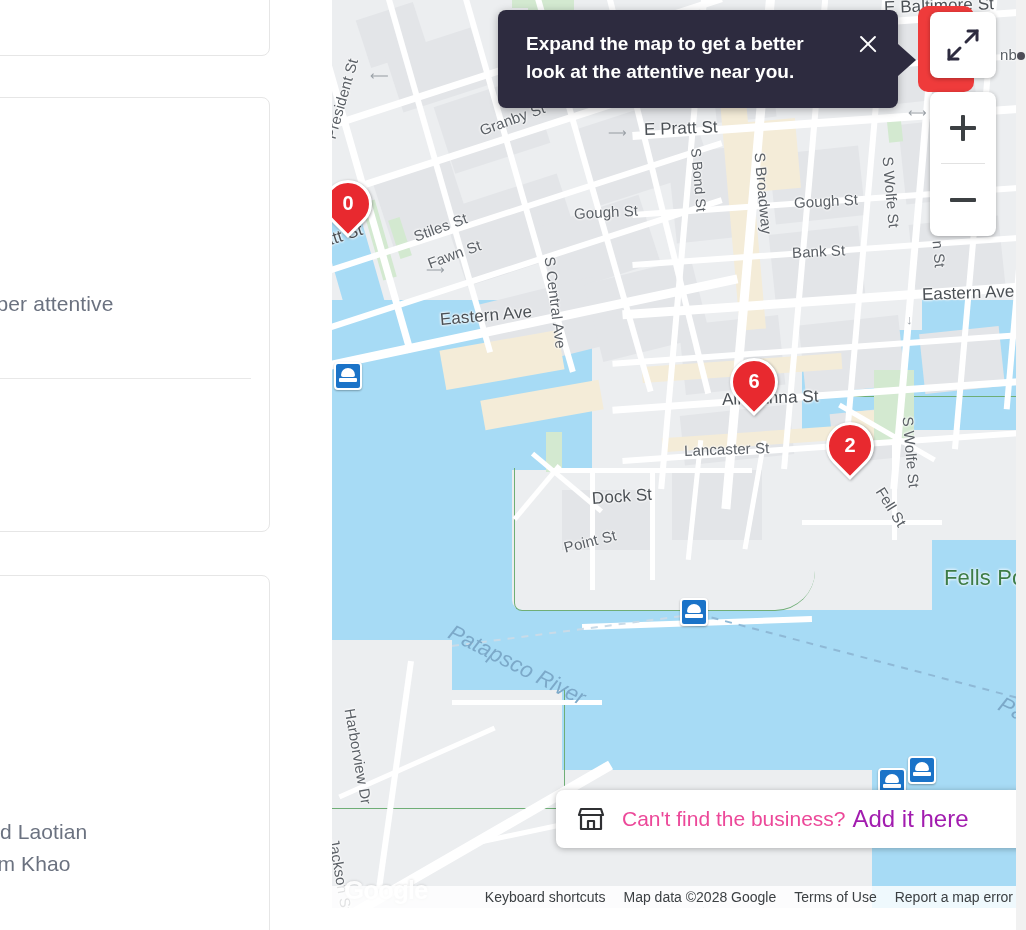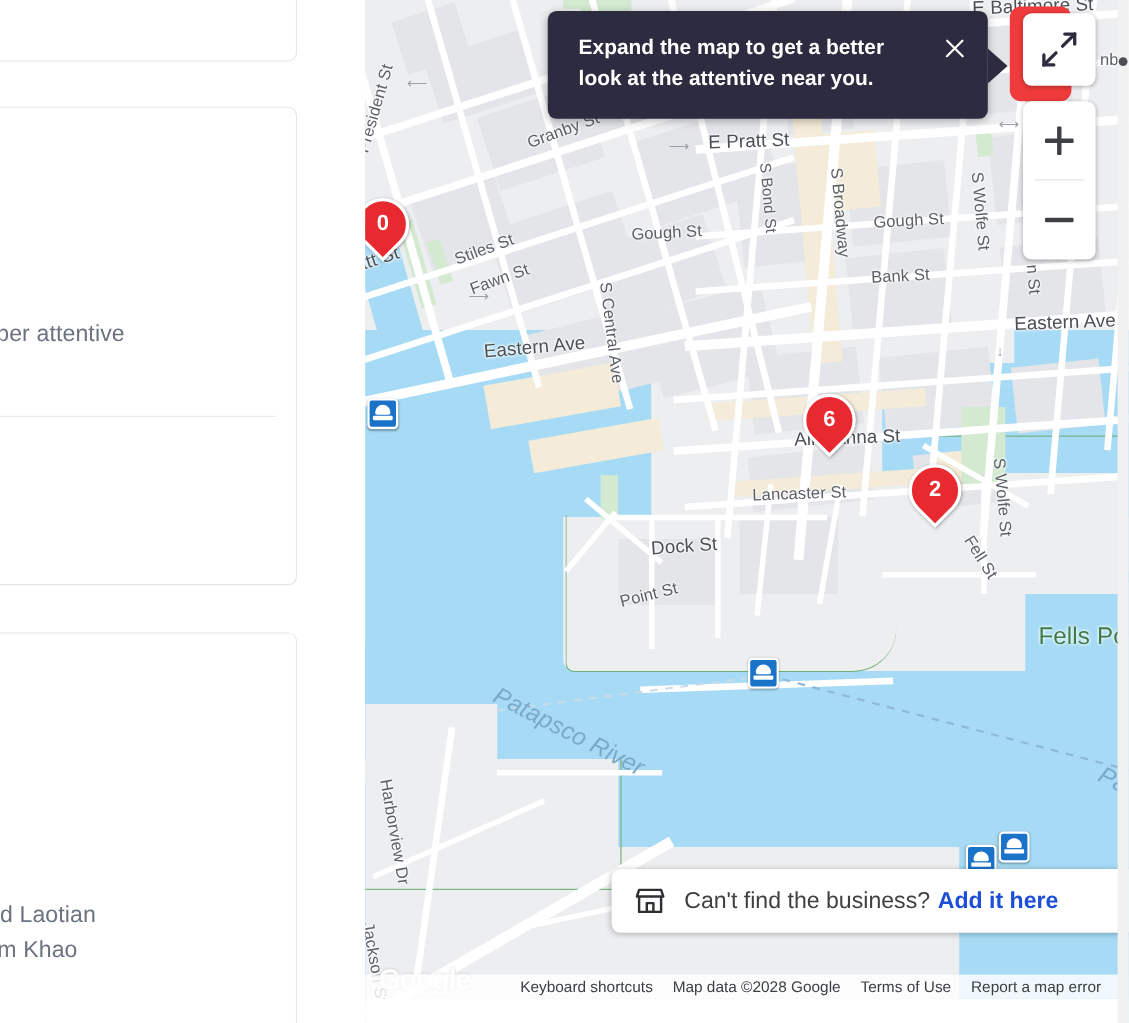--- a/index.html
+++ b/index.html
@@ -209,37 +209,37 @@
   .add-banner {
     position: absolute; left: 224px; bottom: 82px;
     height: 58px; min-width: 440px;
     background: #fff; border-radius: 8px;
     box-shadow: 0 1px 6px rgba(0,0,0,.28);
     display: flex; align-items: center;
     padding: 0 22px 0 20px;
     cursor: pointer;
   }
   .store-icon { width: 30px; height: 26px; margin-right: 16px; flex: none; }
-  .add-prompt { color: #404040; font-size: 21px; }
-  .add-link { color: #1d4ed8; font-size: 21px; font-weight: bold; margin-left: 7px; }
+  .add-prompt { color: #ec4899; font-size: 21px; }
+  .add-link { color: #a21caf; font-size: 24px; font-weight: normal; margin-left: 7px; }
 
   
   .gwatermark {
     position: absolute; left: 12px; bottom: 24px;
     font-size: 26px; font-weight: bold;
     color: rgba(255,255,255,.92);
     letter-spacing: -1px;
     text-shadow: 0 0 3px rgba(0,0,0,.18);
     font-family: "Liberation Sans", sans-serif;
   }
   .map-footer {
     position: absolute; left: 0; right: 0; bottom: 22px;
     height: 22px;
     display: flex; align-items: center; justify-content: flex-end;
-    padding-right: 16px;
+    padding-right: 4px;
     background: rgba(255,255,255,.82);
     font-size: 14px; color: #3c4043;
   }
   .map-footer a { color: #3c4043; text-decoration: none; padding: 0 9px; cursor: pointer; }
 
   
   .page-scroll {
     position: absolute; right: 0; top: 0; width: 10px; height: 930px;
     background: #f1f1f1;
   }

